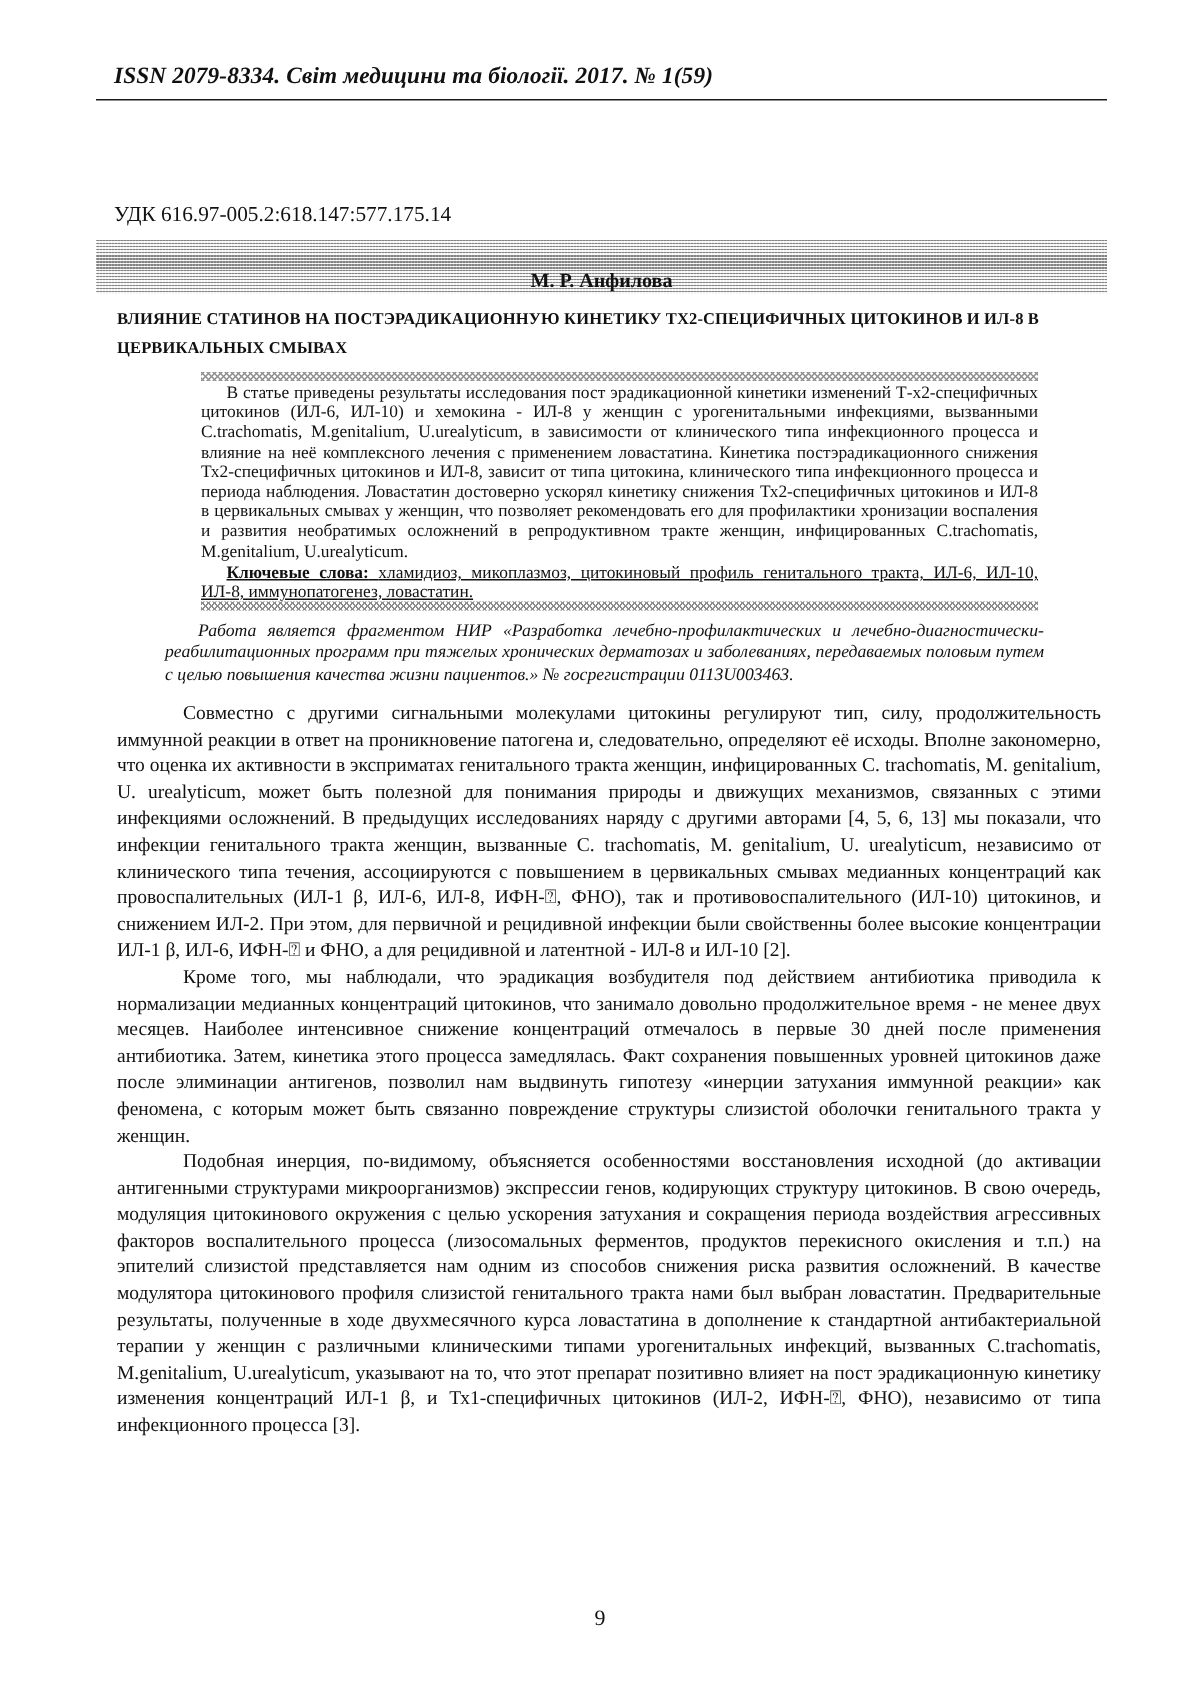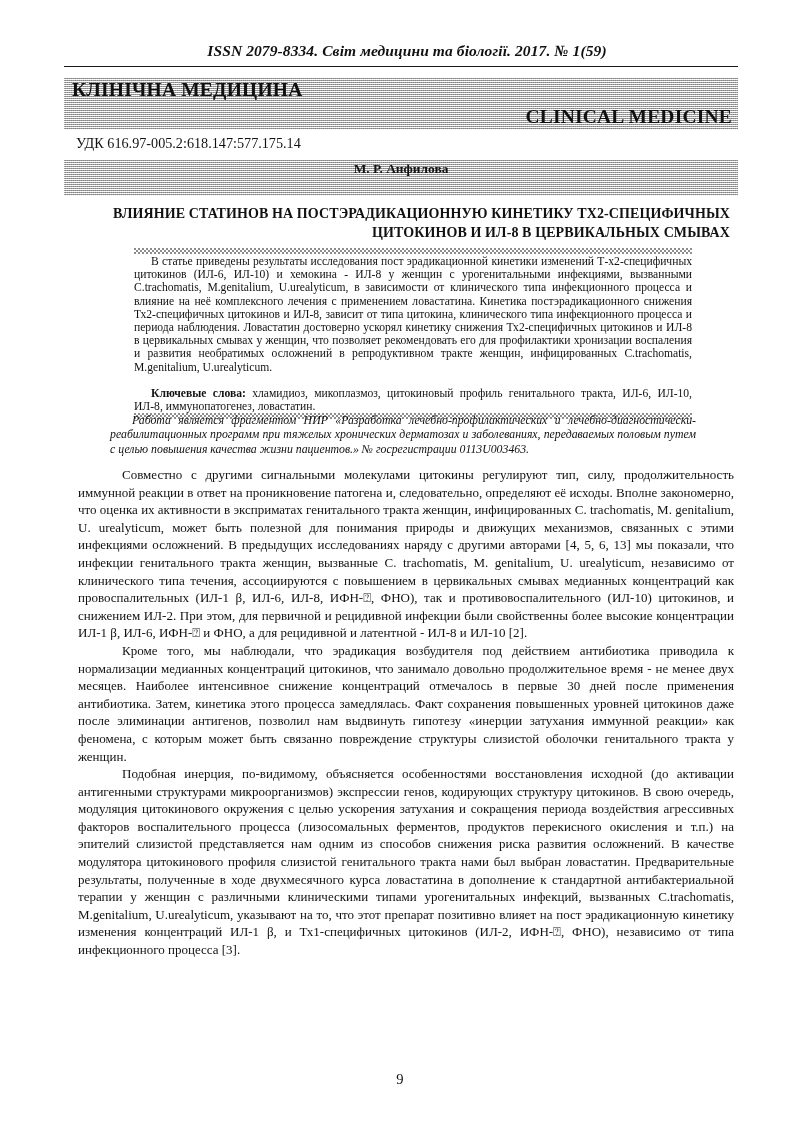--- a/index.html
+++ b/index.html
@@ -23,21 +23,21 @@
     box-sizing: border-box;
     padding: 0;
   }
 
   
   .runhead {
     position: absolute;
     top: 42px;
     left: 76px;
     right: 62px;
-    text-align: center;
+    text-align: left;
     font-style: italic;
     font-weight: bold;
     font-size: 15.5px;
     letter-spacing: 0.1px;
     white-space: nowrap;
   }
   .runhead-rule {
     position: absolute;
     top: 66px;
     left: 64px;
@@ -99,43 +99,43 @@
   }
 
   
   .author-band {
     position: absolute;
     top: 160px;
     left: 64px;
     right: 62px;
     height: 36px;
     box-sizing: border-box;
-    padding-top: 1px;
+    padding-top: 19px;
     text-align: center;
   }
   .author-band .author {
     font-weight: bold;
     font-size: 13.4px;
     line-height: 16px;
   }
   .author-band .affil {
     font-weight: bold;
     font-size: 13.4px;
     line-height: 17px;
   }
 
   
   .title {
     position: absolute;
     top: 204px;
     left: 78px;
     right: 70px;
-    text-align: right;
-    font-weight: bold;
-    font-size: 14px;
+    text-align: left;
+    font-weight: bold;
+    font-size: 11px;
     line-height: 19px;
     letter-spacing: 0.1px;
   }
 
   
   .abstract-wrap {
     position: absolute;
     top: 248px;
     left: 134px;
     right: 108px;
@@ -149,28 +149,29 @@
         #7a7a7a 0px, #7a7a7a 1px, transparent 1px, transparent 3px);
     background-size: 4px 4px;
     background-position: 0 1px;
     opacity: 0.85;
   }
   .abstract {
     font-size: 11.6px;
     line-height: 13.2px;
     text-align: justify;
     text-indent: 17px;
-    margin: 1px 0 13px 0;
+    margin: 1px 0 1px 0;
   }
   .keywords {
     font-size: 11.6px;
     line-height: 13.2px;
     text-align: justify;
     text-indent: 17px;
     margin: 0;
+    text-decoration: underline;
   }
   .keywords b { font-weight: bold; }
 
   
   .nir {
     position: absolute;
     top: 413px;
     left: 110px;
     right: 104px;
     font-style: italic;
@@ -206,24 +207,20 @@
   }
 </style>
 </head>
 <body>
 
 <div class="page">
 
   <div class="runhead">ISSN 2079-8334. Світ медицини та біології. 2017. № 1(59)</div>
   <div class="runhead-rule"></div>
 
-  <div class="band section-band">
-    <span class="ru">КЛІНІЧНА МЕДИЦИНА</span>
-    <span class="en">CLINICAL MEDICINE</span>
-  </div>
 
   <div class="udc">УДК 616.97-005.2:618.147:577.175.14</div>
 
   <div class="band author-band">
     <div class="author">М. Р. Анфилова</div>
   </div>
 
   <div class="title">ВЛИЯНИЕ СТАТИНОВ НА ПОСТЭРАДИКАЦИОННУЮ КИНЕТИКУ ТХ2-СПЕЦИФИЧНЫХ ЦИТОКИНОВ И ИЛ-8 В ЦЕРВИКАЛЬНЫХ СМЫВАХ</div>
 
   <div class="abstract-wrap">

